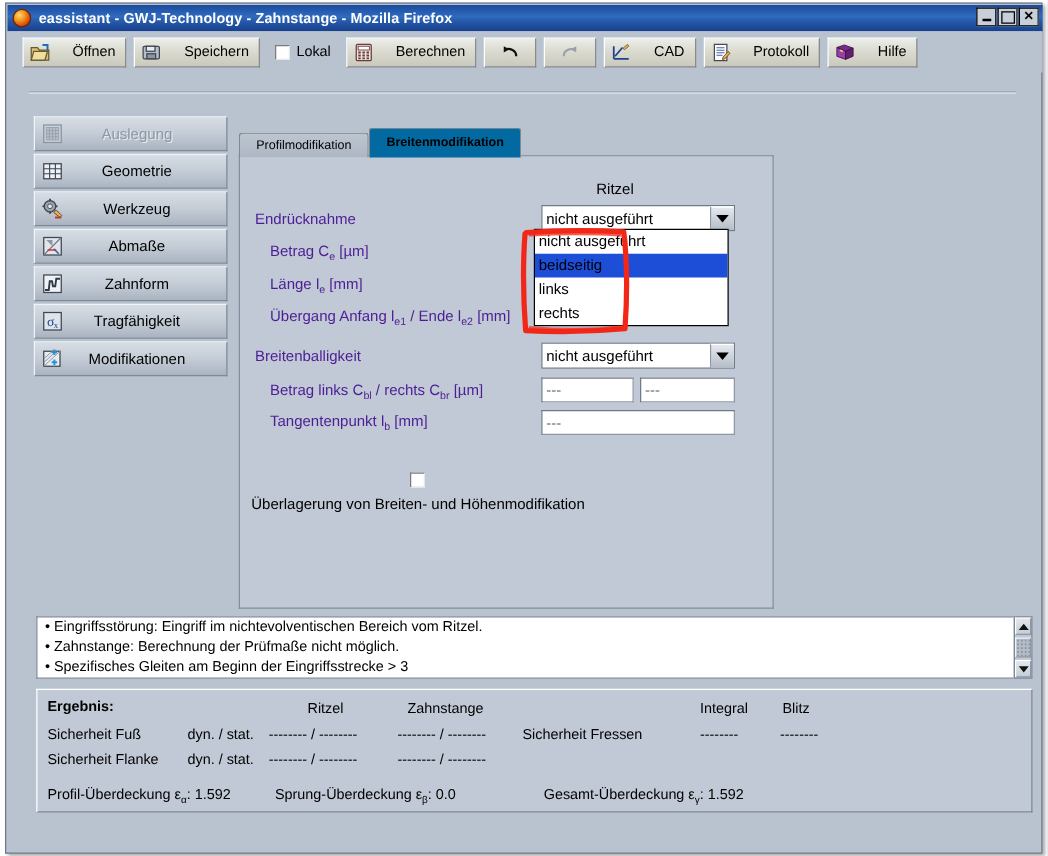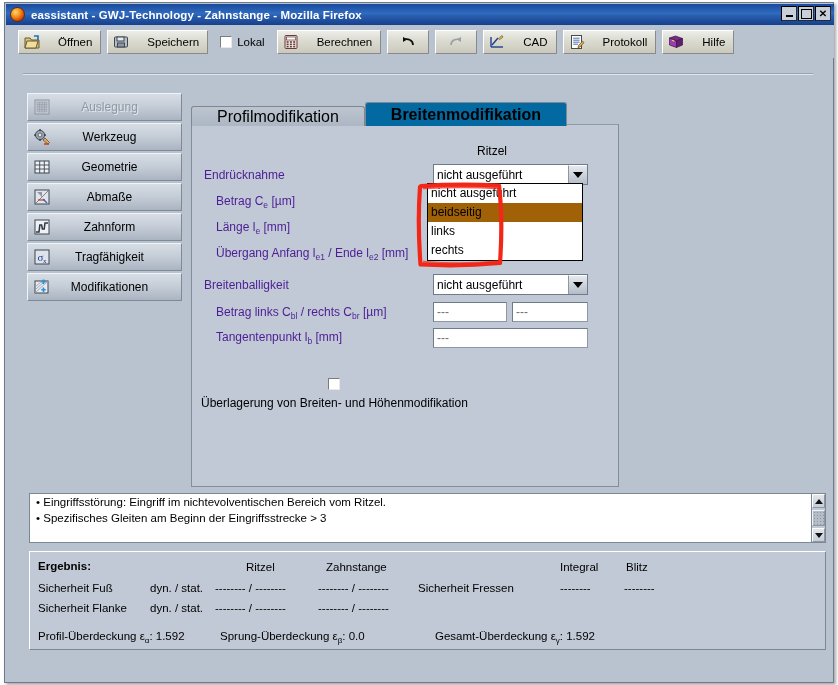--- a/index.html
+++ b/index.html
@@ -130,23 +130,23 @@
   .navbtn.disabled .lbl { color: #8d98a4; text-shadow: 1px 1px 0 #e2e8ee; }
 
   
   #tabstrip {
     position: absolute; left: 186px; top: 99px;
     display: flex; align-items: flex-end; gap: 0px;
     z-index: 3;
   }
   .tab {
     height: 21px;
-    padding: 0 25px;
+    padding: 0 13px;
     display: flex; align-items: center;
-    font-size: 16px; color: #000;
+    font-size: 10px; color: #000;
     border: 1px solid #7e8893;
     border-bottom: none;
     border-radius: 3px 3px 0 0;
     cursor: default;
     white-space: nowrap;
   }
   .tab.inactive {
     background: linear-gradient(180deg, #bcc5d0 0%, #adb7c3 100%);
     margin-bottom: 0px;
     height: 20px;
@@ -221,21 +221,21 @@
     border: 1px solid #000000;
     z-index: 20;
   }
   #dropdown .dd-item {
     height: 19px; line-height: 19px;
     font-size: 12px; color: #000;
     padding-left: 3px;
     white-space: nowrap;
     cursor: default;
   }
-  #dropdown .dd-item.sel { background: #a16207; }
+  #dropdown .dd-item.sel { background: #1d4ed8; }
 
   
   #annot {
     position: absolute;
     z-index: 30;
     pointer-events: none;
   }
 
   .chkrow {
     position: absolute;
@@ -451,53 +451,53 @@
               <path d="M5 12.5 H15"></path>
             </g>
         </svg>
       </span>
       <span class="lbl">Auslegung</span>
     </div>
 
     <div class="navbtn">
       <span class="ic">
         <svg width="20" height="20" viewBox="0 0 20 20">
+          <rect x="3" y="4" width="14" height="12" fill="#eef1f5" stroke="#3e4650"></rect>
+          <g stroke="#3e4650" stroke-width="0.9">
+              <path d="M3 8 H17"></path>
+              <path d="M3 12 H17"></path>
+              <path d="M7.7 4 V16"></path>
+              <path d="M12.3 4 V16"></path>
+            </g>
+        </svg>
+      </span>
+      <span class="lbl">Geometrie</span>
+    </div>
+
+    <div class="navbtn">
+      <span class="ic">
+        <svg width="20" height="20" viewBox="0 0 20 20">
           <circle cx="8" cy="8" r="4.6" fill="#9aa3af" stroke="#3e4650"></circle>
           <circle cx="8" cy="8" r="1.9" fill="#e6e9ee" stroke="#3e4650" stroke-width="0.7"></circle>
           <g fill="#3e4650">
               <rect x="7.3" y="2" width="1.5" height="2"></rect>
               <rect x="7.3" y="12" width="1.5" height="2"></rect>
               <rect x="2" y="7.3" width="2" height="1.5"></rect>
               <rect x="12" y="7.3" width="2" height="1.5"></rect>
             </g>
           <path d="M11 13 L16 17 L17.5 15.5 L13 11 Z" fill="#d7b447" stroke="#6b3a3a" stroke-width="0.7"></path>
           <path d="M12 17 L17 17" stroke="#c23b2a" stroke-width="1.5"></path>
         </svg>
       </span>
       <span class="lbl">Werkzeug</span>
     </div>
 
     <div class="navbtn">
       <span class="ic">
         <svg width="20" height="20" viewBox="0 0 20 20">
-          <rect x="3" y="4" width="14" height="12" fill="#eef1f5" stroke="#3e4650"></rect>
-          <g stroke="#3e4650" stroke-width="0.9">
-              <path d="M3 8 H17"></path>
-              <path d="M3 12 H17"></path>
-              <path d="M7.7 4 V16"></path>
-              <path d="M12.3 4 V16"></path>
-            </g>
-        </svg>
-      </span>
-      <span class="lbl">Geometrie</span>
-    </div>
-
-    <div class="navbtn">
-      <span class="ic">
-        <svg width="20" height="20" viewBox="0 0 20 20">
           <rect x="3" y="3" width="14" height="14" fill="#e2e6ec" stroke="#3e4650"></rect>
           <path d="M3 17 L17 3" stroke="#6c7684" stroke-width="0.9"></path>
           <path d="M5 5 L10 5 L10 10 Z" fill="#8e97a3"></path>
           <path d="M11 12 L15 16" stroke="#2d6bbf" stroke-width="1.4"></path>
           <path d="M6 13 H13" stroke="#c23b2a" stroke-width="1.2"></path>
         </svg>
       </span>
       <span class="lbl">Abmaße</span>
     </div>
 
@@ -607,20 +607,21 @@
   <div id="annot" style="left:408px; top:176px; width:96px; height:94px;">
     <svg width="96" height="94" viewBox="0 0 96 94">
       <path d="M8 7 C30 5.5, 58 5, 86 6.5 C88.5 27, 88.8 58, 87 84 C60 86.5, 31 86.8, 7.5 85.5 C5.6 60, 5.3 31, 7 8 Z" fill="none" stroke="#f22718" stroke-width="4.2" stroke-linejoin="round" stroke-linecap="round"></path>
       <path d="M10 9 C33 8, 60 7.6, 84 9" fill="none" stroke="#f22718" stroke-width="2.4" opacity="0.75"></path>
       <path d="M10 83 C34 85, 62 85, 85 82.5" fill="none" stroke="#f22718" stroke-width="2.6" opacity="0.7"></path>
     </svg>
   </div>
 
   <div id="msgpanel">
     <div class="line">• Eingriffsstörung: Eingriff im nichtevolventischen Bereich vom Ritzel.</div>
+    <div class="line">• Zahnstange: Berechnung der Prüfmaße nicht möglich.</div>
     <div class="line">• Spezifisches Gleiten am Beginn der Eingriffsstrecke &gt; 3</div>
   </div>
   <div id="msgscroll">
     <div class="sb-btn sb-up"></div>
     <div class="sb-thumb"></div>
     <div class="sb-btn sb-down"></div>
   </div>
 
   <div id="resultpanel">
     <div class="rtxt bold" style="left:8px; top:8px;">Ergebnis:</div>

